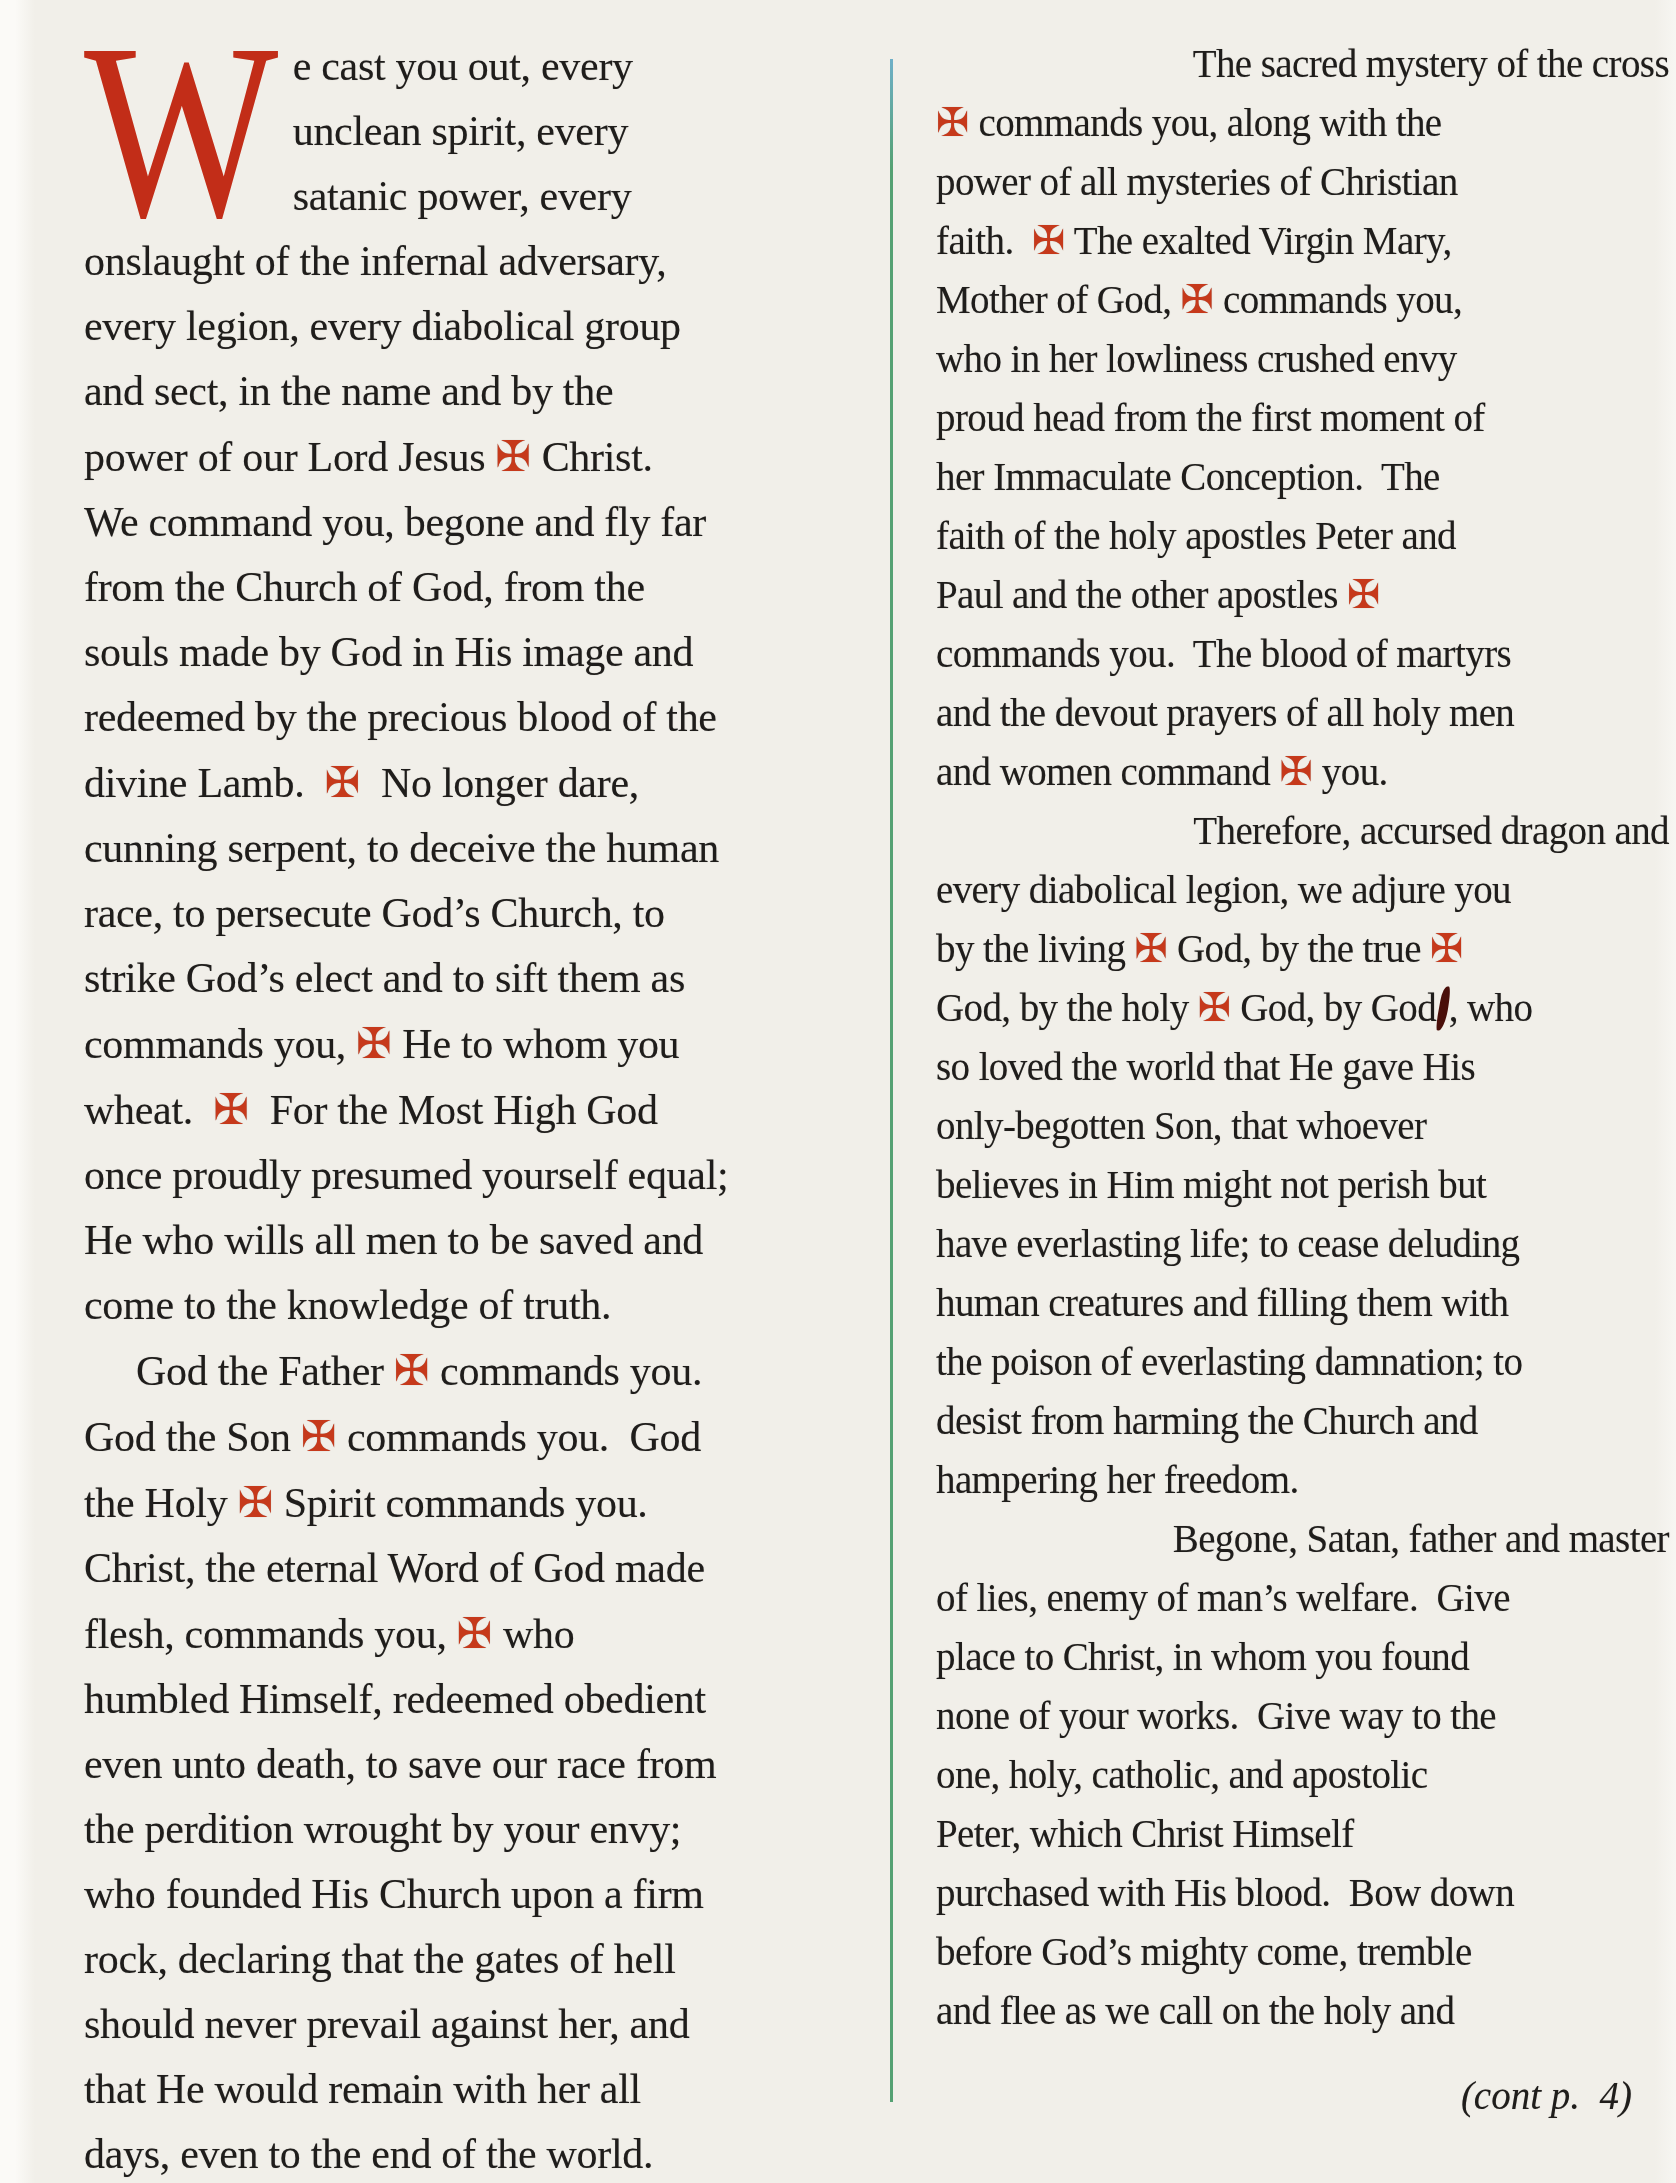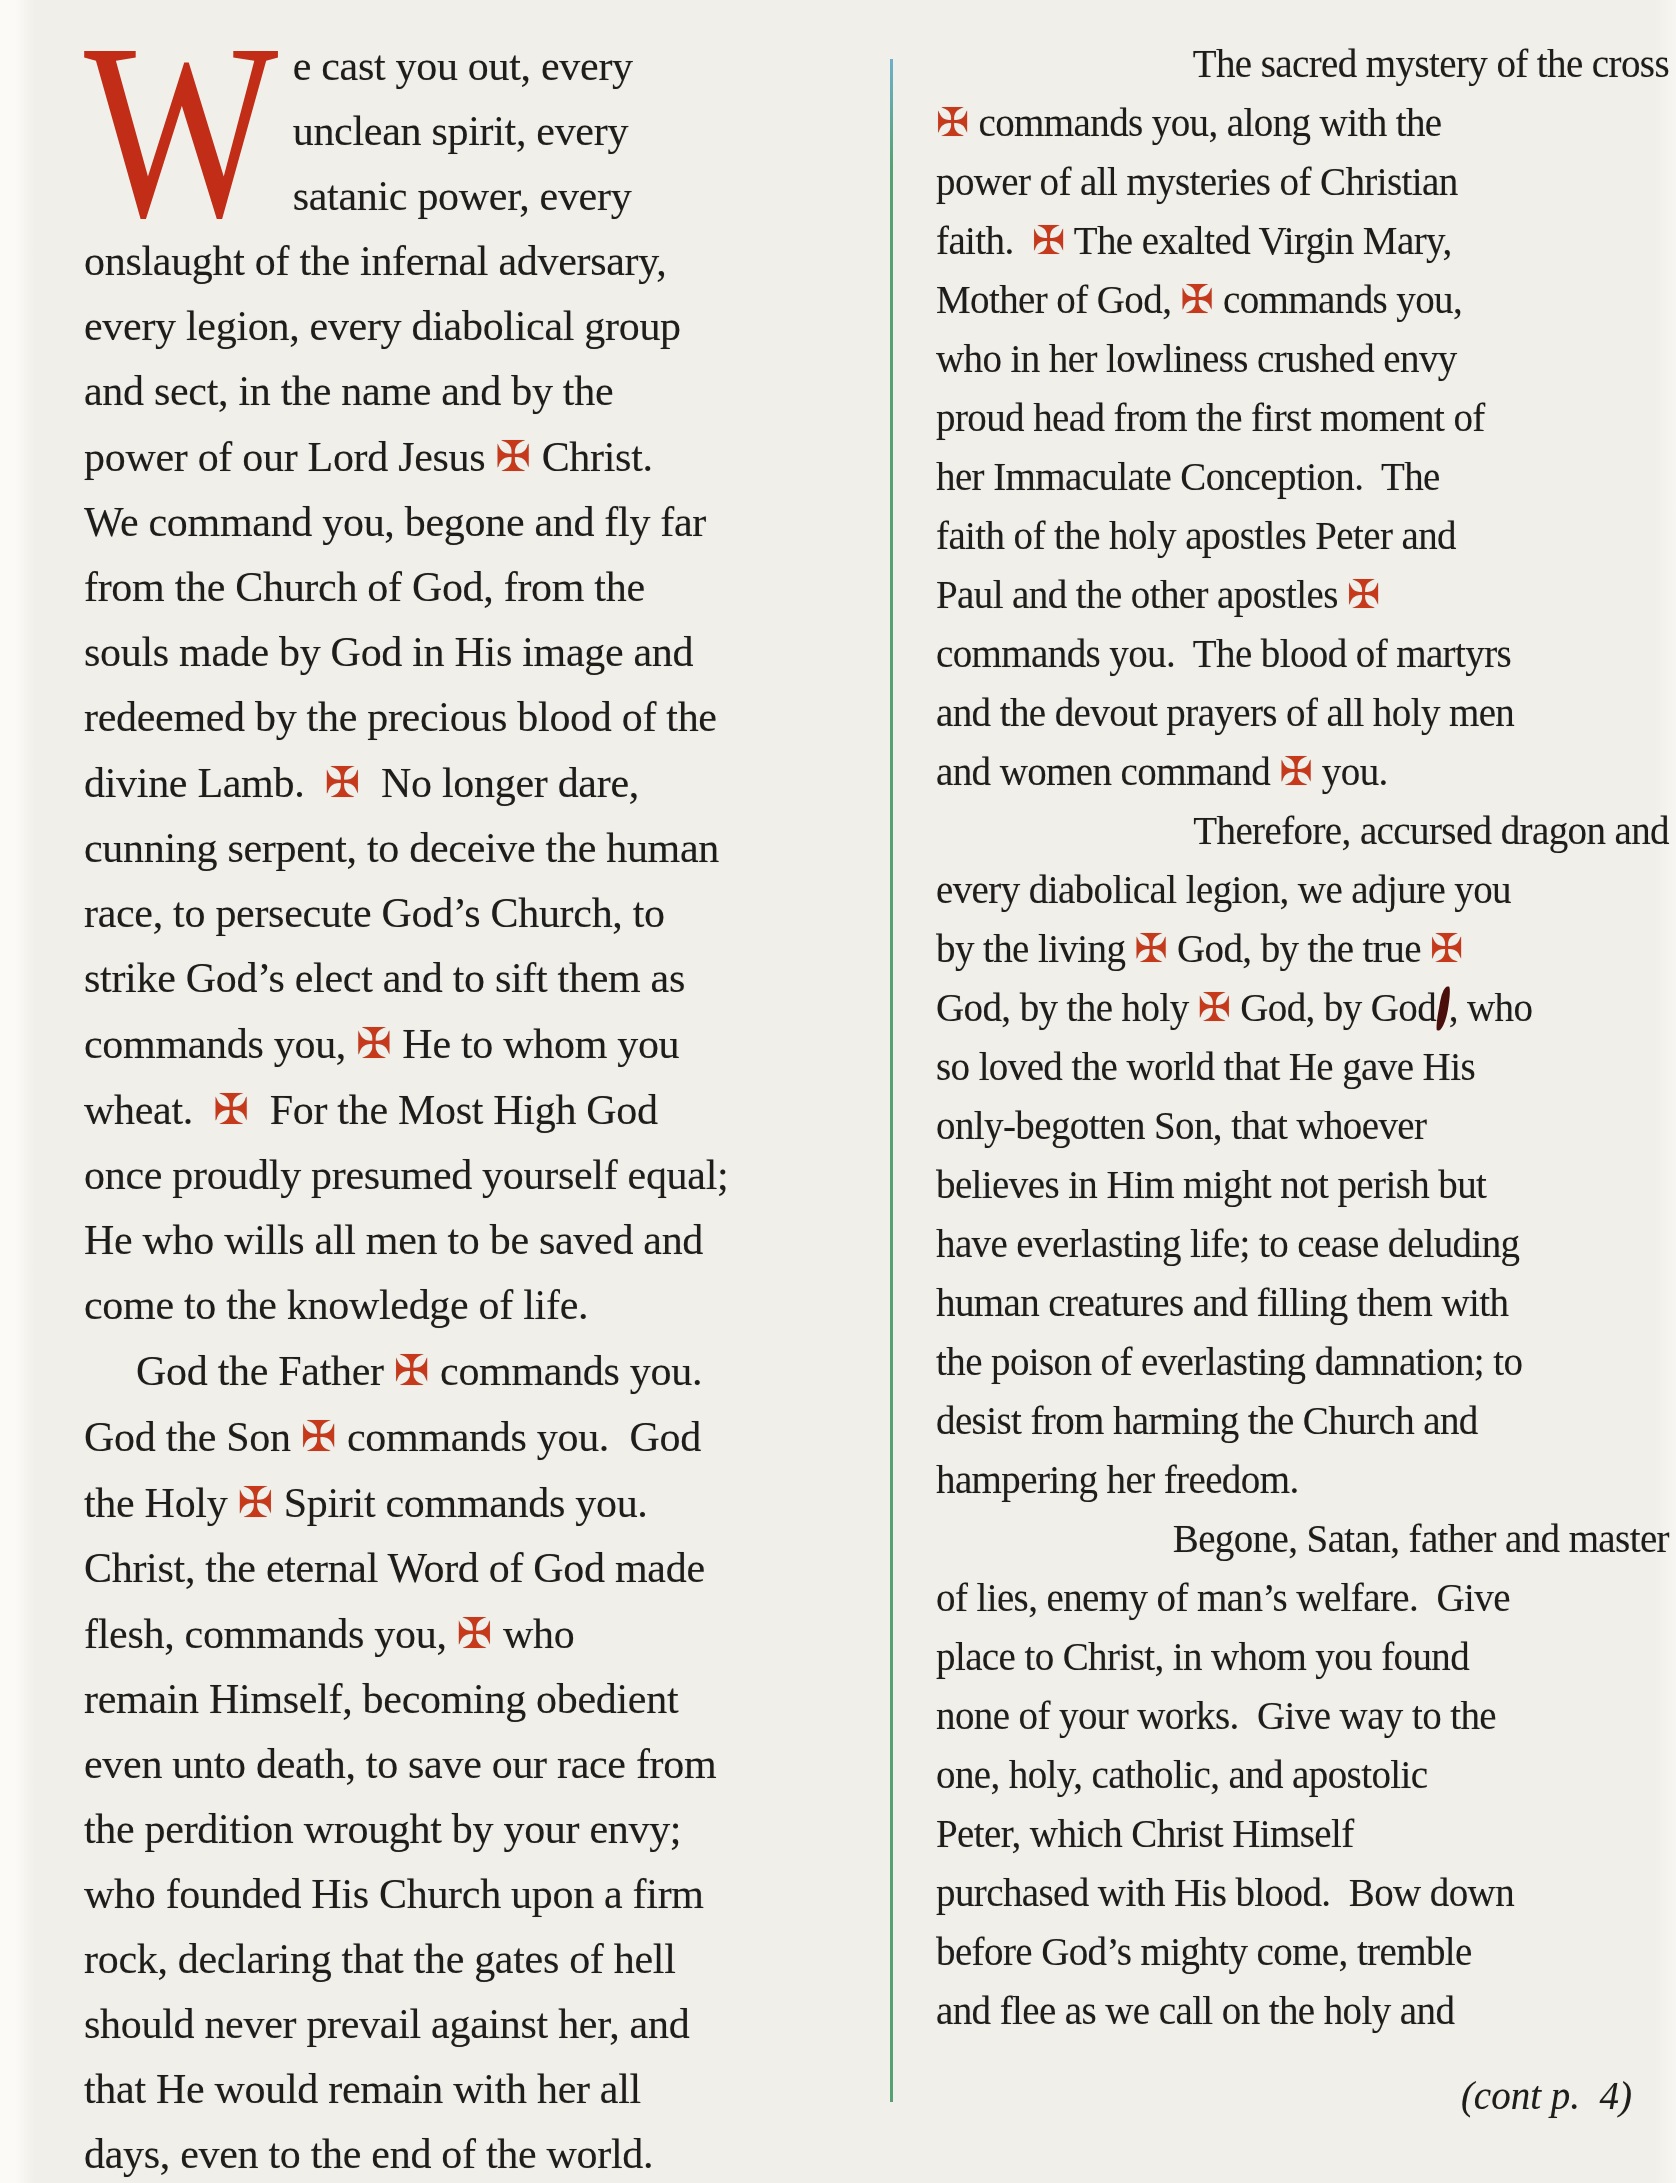--- a/index.html
+++ b/index.html
@@ -88,27 +88,27 @@
       <div class="line">souls made by God in His image and</div>
       <div class="line">redeemed by the precious blood of the</div>
       <div class="line">divine Lamb.  <span class="cross">✠</span>  No longer dare,</div>
       <div class="line">cunning serpent, to deceive the human</div>
       <div class="line">race, to persecute God’s Church, to</div>
       <div class="line">strike God’s elect and to sift them as</div>
       <div class="line">commands you, <span class="cross">✠</span> He to whom you</div>
       <div class="line">wheat.  <span class="cross">✠</span>  For the Most High God</div>
       <div class="line">once proudly presumed yourself equal;</div>
       <div class="line">He who wills all men to be saved and</div>
-      <div class="line">come to the knowledge of life.</div>
+      <div class="line">come to the knowledge of truth.</div>
       <div class="line indent">God the Father <span class="cross">✠</span> commands you.</div>
       <div class="line">God the Son <span class="cross">✠</span> commands you.  God</div>
       <div class="line">the Holy <span class="cross">✠</span> Spirit commands you.</div>
       <div class="line">Christ, the eternal Word of God made</div>
       <div class="line">flesh, commands you, <span class="cross">✠</span> who</div>
-      <div class="line">remain Himself, becoming obedient</div>
+      <div class="line">humbled Himself, redeemed obedient</div>
       <div class="line">even unto death, to save our race from</div>
       <div class="line">the perdition wrought by your envy;</div>
       <div class="line">who founded His Church upon a firm</div>
       <div class="line">rock, declaring that the gates of hell</div>
       <div class="line">should never prevail against her, and</div>
       <div class="line">that He would remain with her all</div>
       <div class="line">days, even to the end of the world.</div>
     </div>
 
   <div class="divider"></div>

